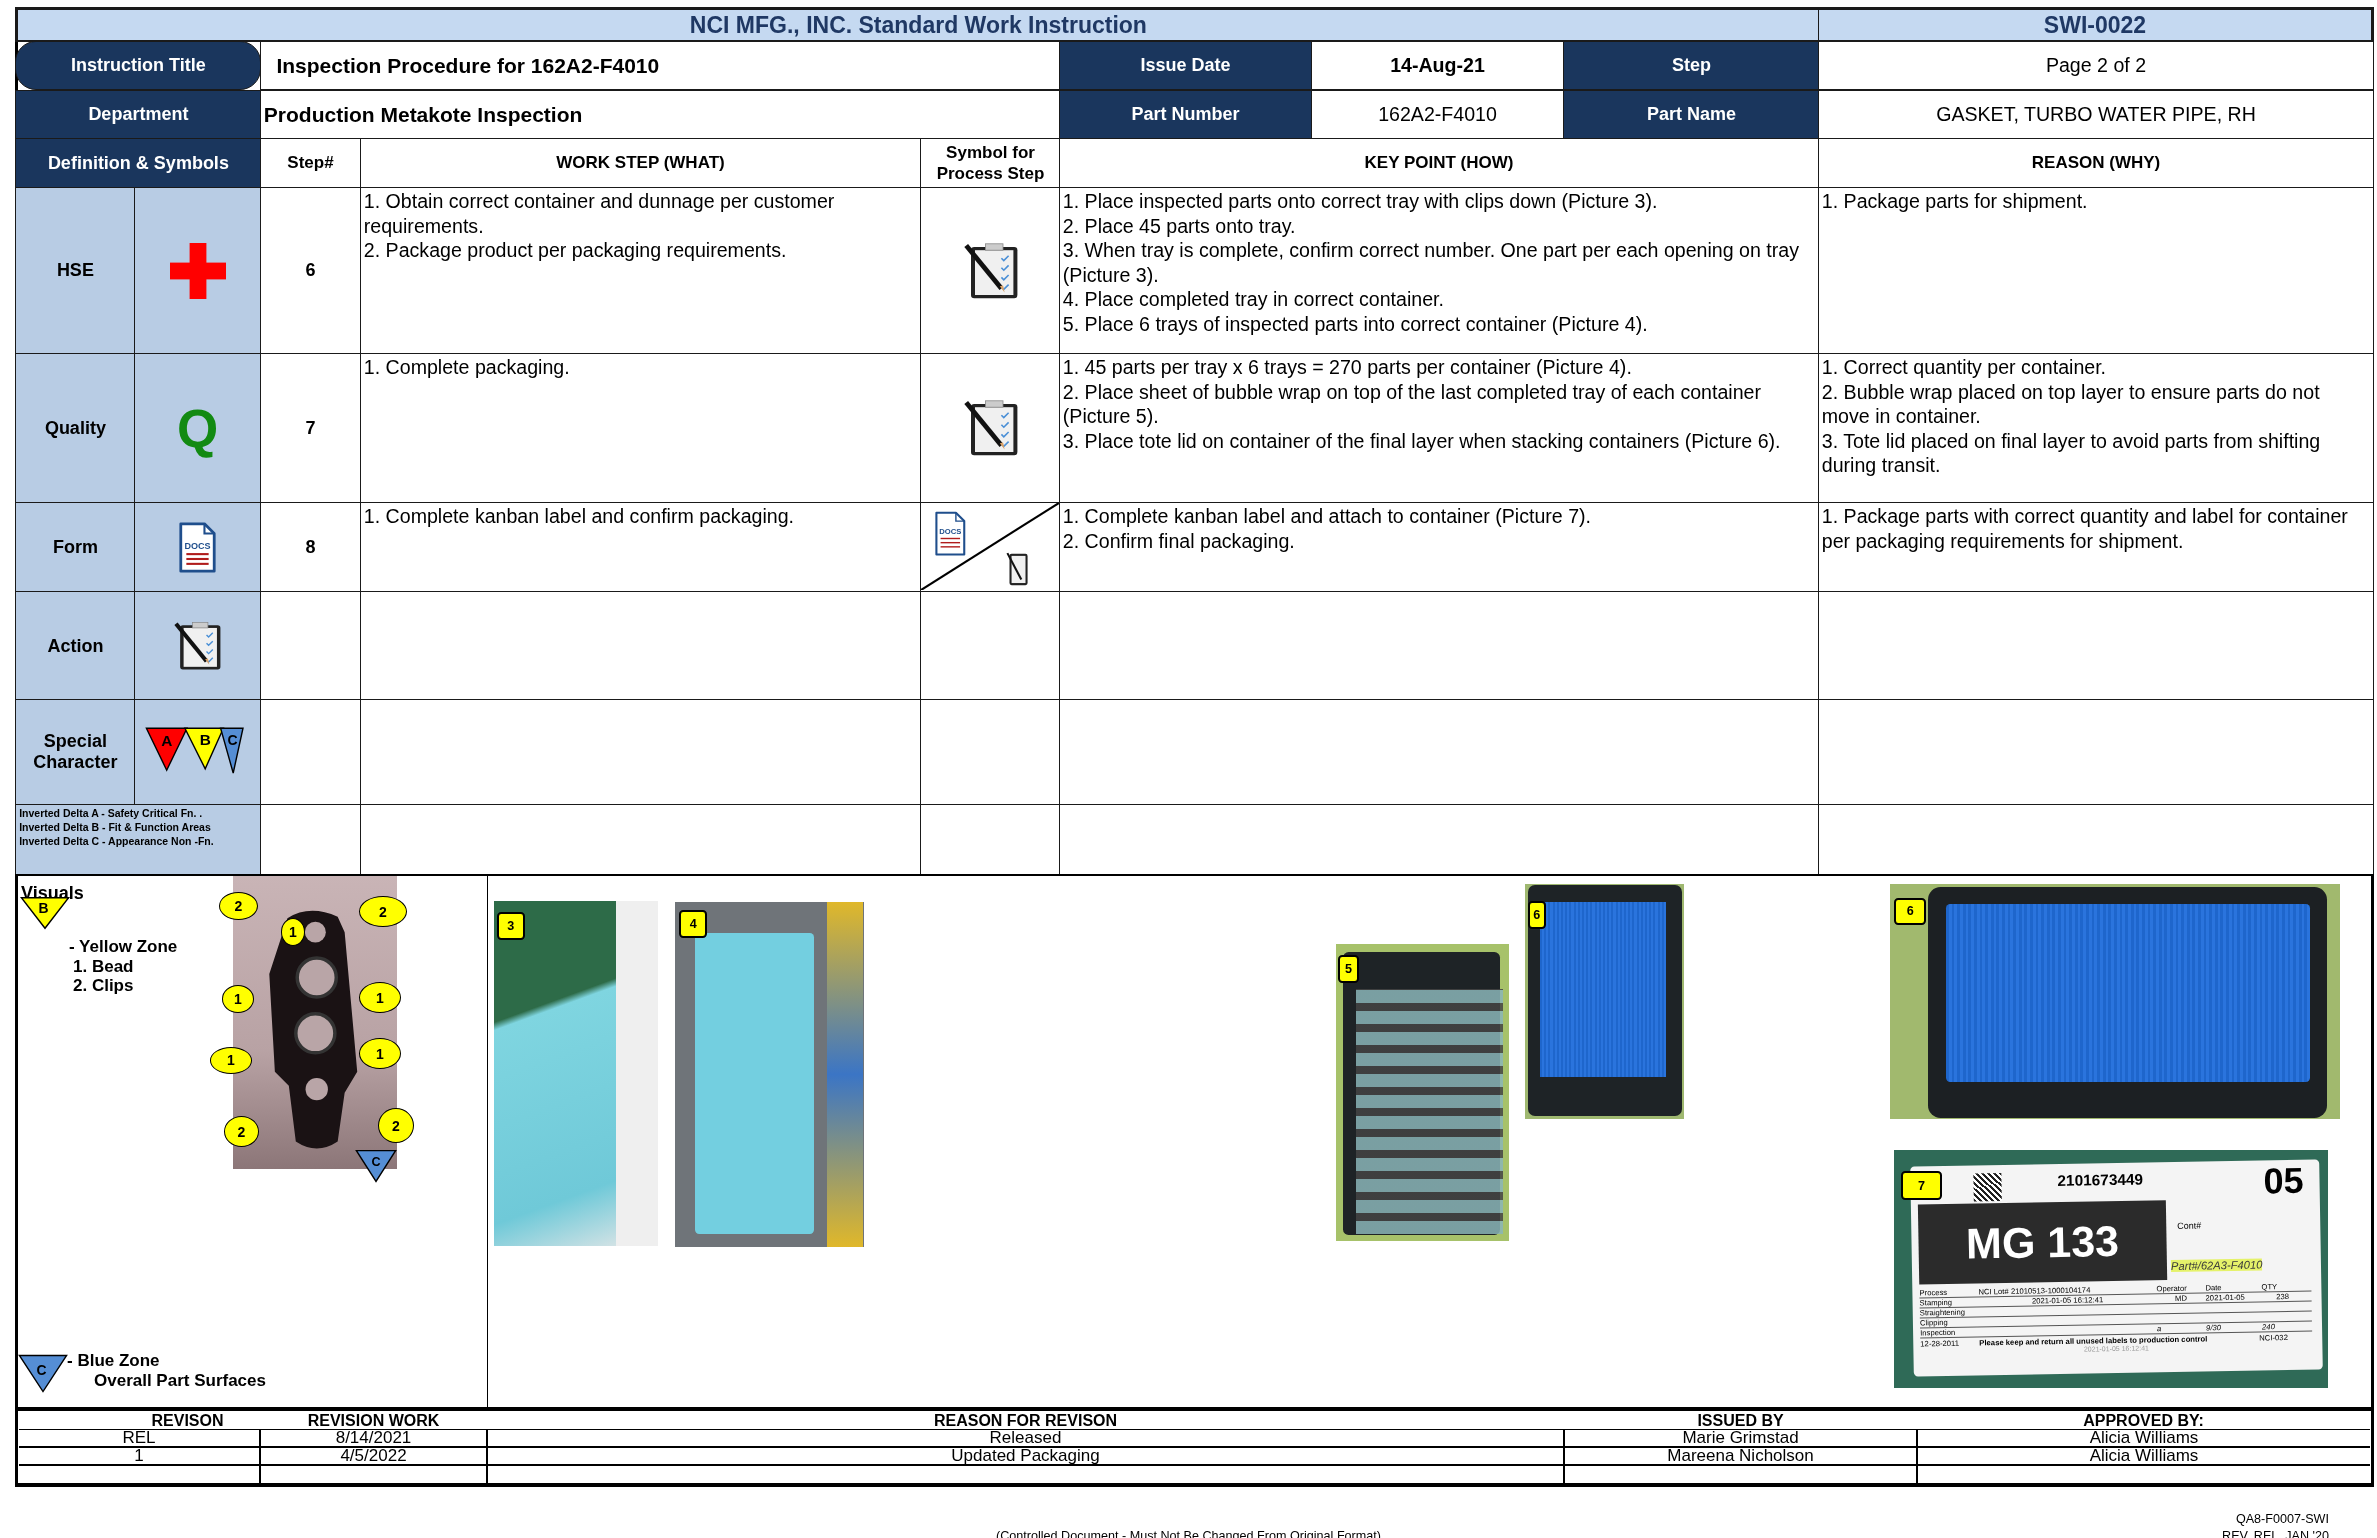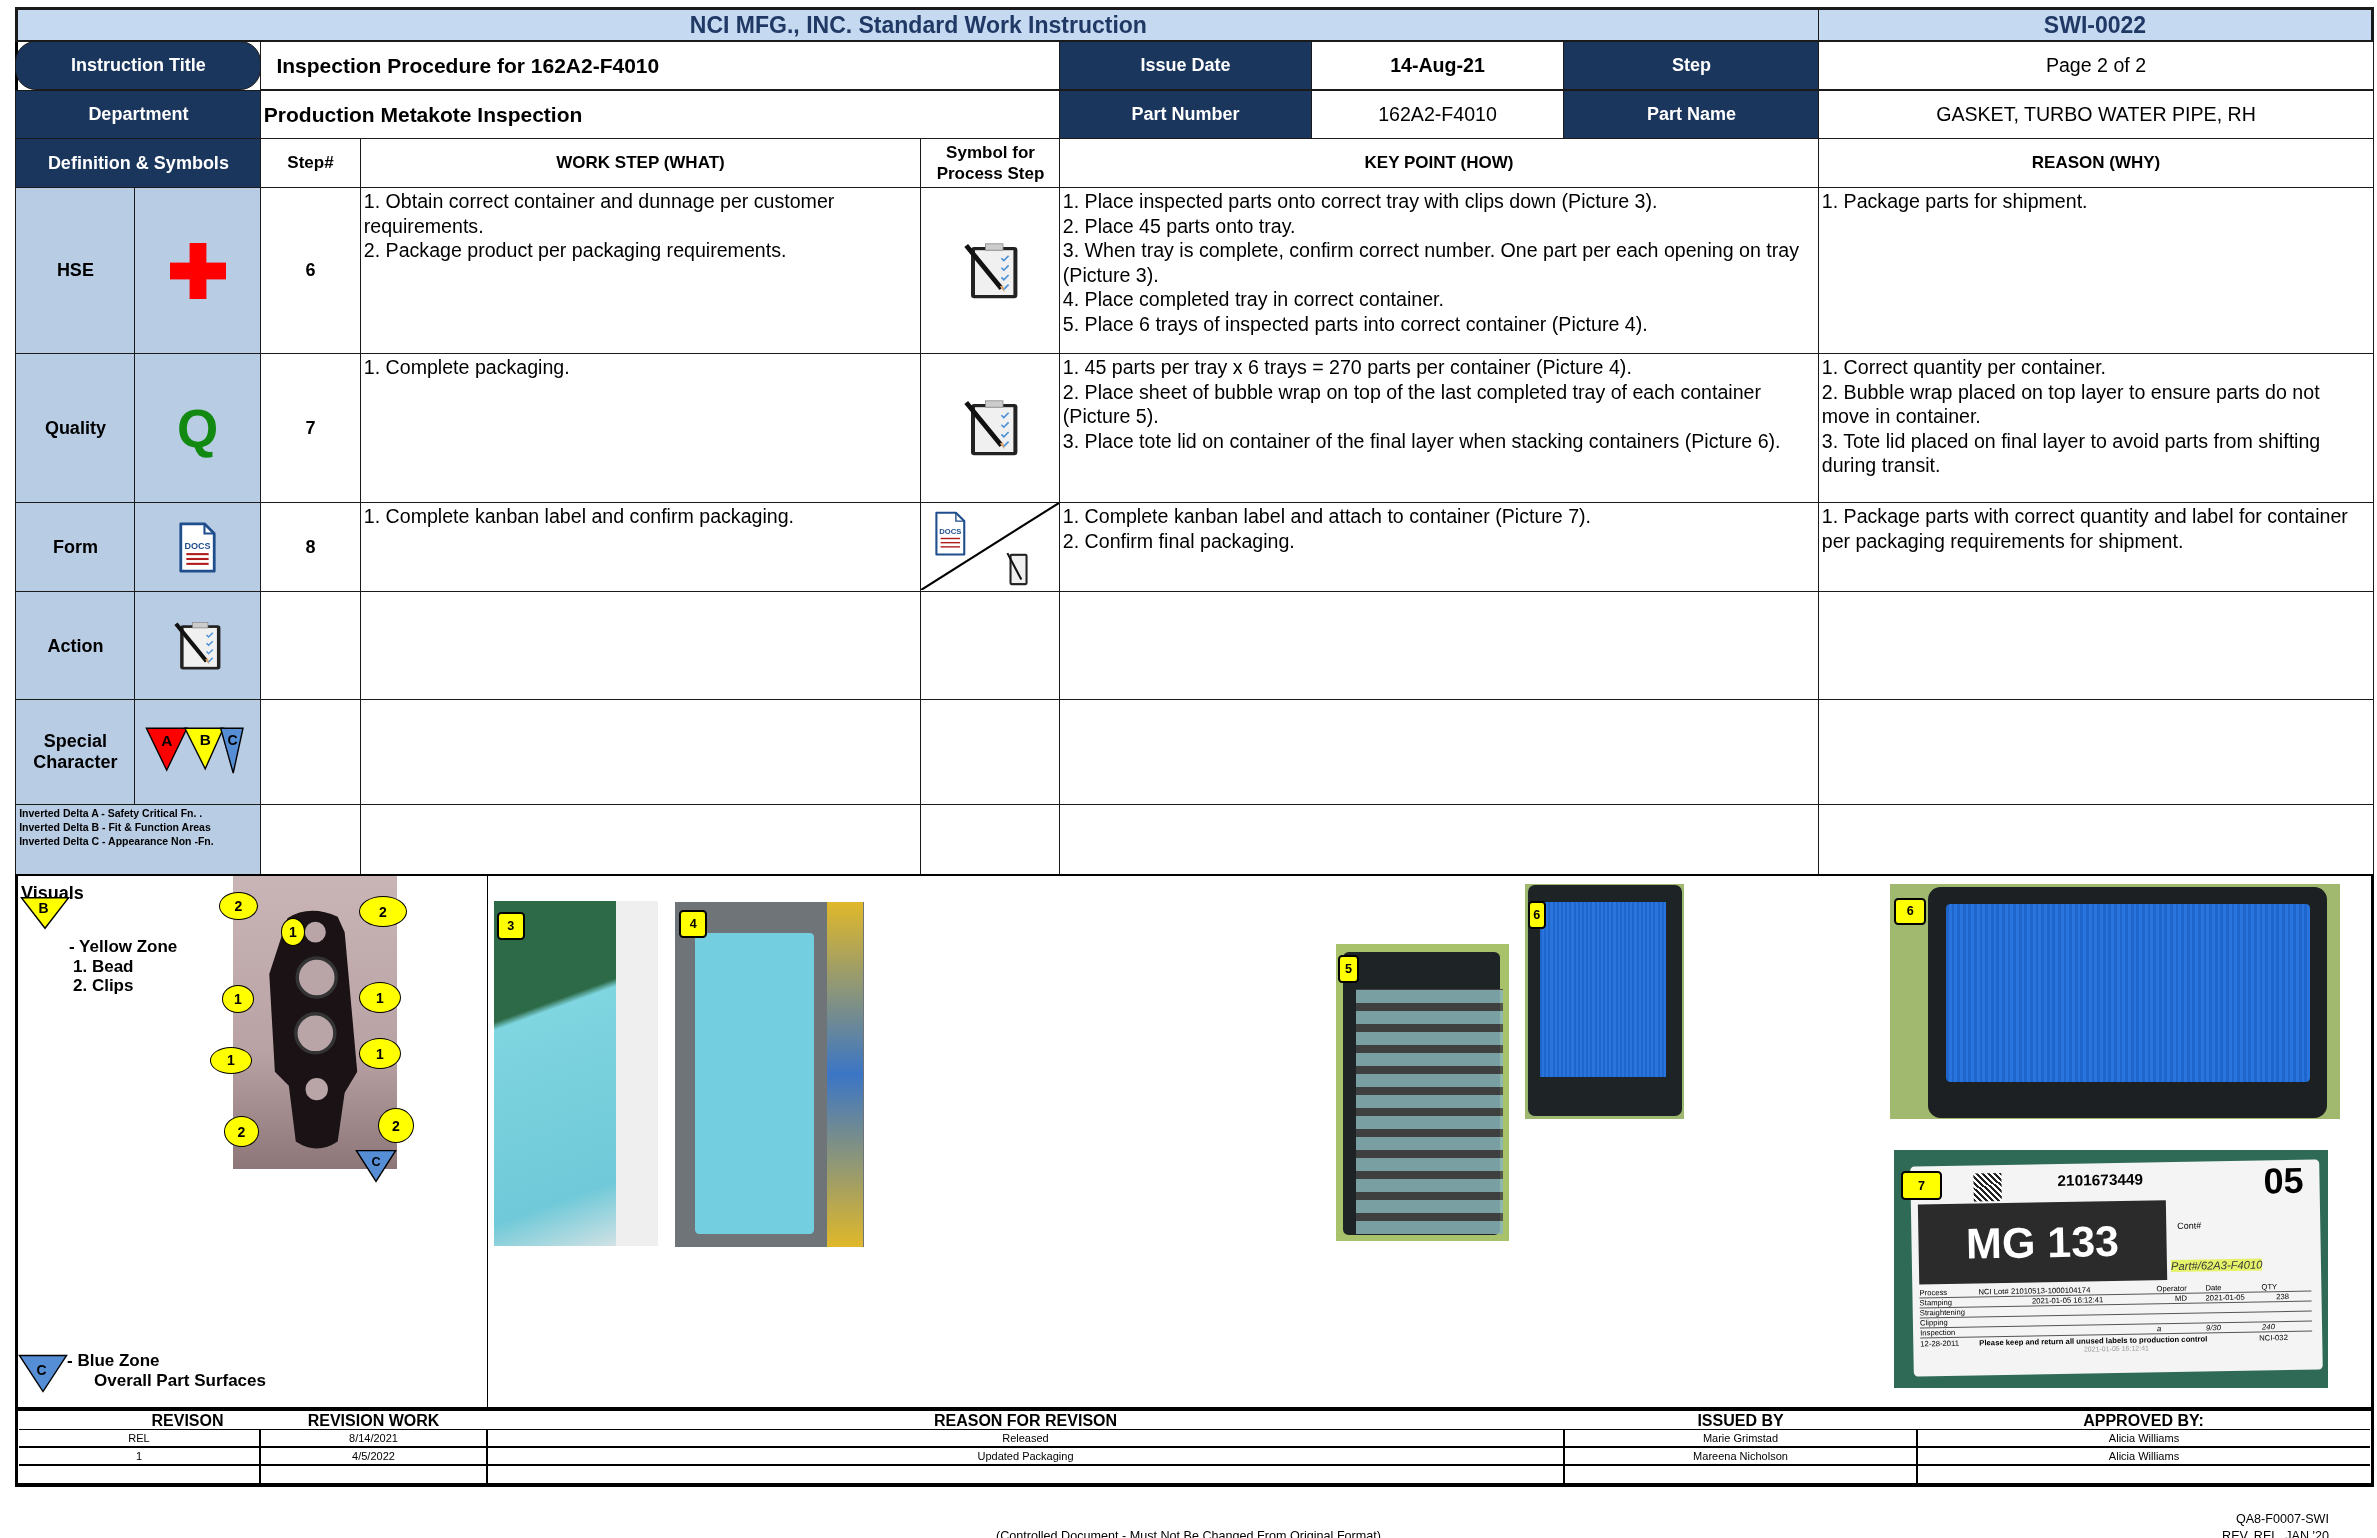--- a/index.html
+++ b/index.html
@@ -13,21 +13,21 @@
   .titlebar { background: #c5d9f1; color: #1f3864; font-weight: bold; font-size: 23px; }
   .val { background: #fff; font-weight: bold; font-size: 19.6px; }
   .hdr { background: #fff; font-weight: bold; font-size: 17px; }
   .txt { background: #fff; font-size: 19.6px; line-height: 24.5px; align-items: flex-start; justify-content: flex-start; text-align: left; padding: 1.4px 2.8px; white-space: pre-line; }
   .step { background: #fff; font-weight: bold; font-size: 18px; }
   .sym-label { font-weight: bold; font-size: 18px; }
   .legend-text { font-weight: bold; font-size: 10.5px; line-height: 14px; align-items: flex-start; justify-content: flex-start; text-align: left; padding: 1.4px 2.8px; white-space: pre-line; }
   .photo { position: absolute; overflow: hidden; }
   .tag { position: absolute; background: #ffff00; border: 2.1px solid #000; border-radius: 4.2px; font-weight: bold; font-size: 12.6px; display: flex; align-items: center; justify-content: center; }
   .bubble { position: absolute; background: #ffff00; border: 1.4px solid #000; border-radius: 50%; font-weight: bold; font-size: 14px; display: flex; align-items: center; justify-content: center; }
-  .rev { position: absolute; font-size: 11px; display: flex; align-items: center; justify-content: center; border: 1px solid #000; }
+  .rev { position: absolute; font-size: 17px; display: flex; align-items: center; justify-content: center; border: 1px solid #000; }
   .rev.h { font-weight: bold; font-size: 16px; }
 </style>
 </head>
 <body>
 
 <div class="frame"></div>
 
 <div class="cell titlebar" style="left:15.4px;top:7px;width:1804px;height:35px;border-width:3.5px 1.4px 2.1px 3.5px;">
     <span>NCI MFG., INC. Standard Work Instruction</span>
   </div>

